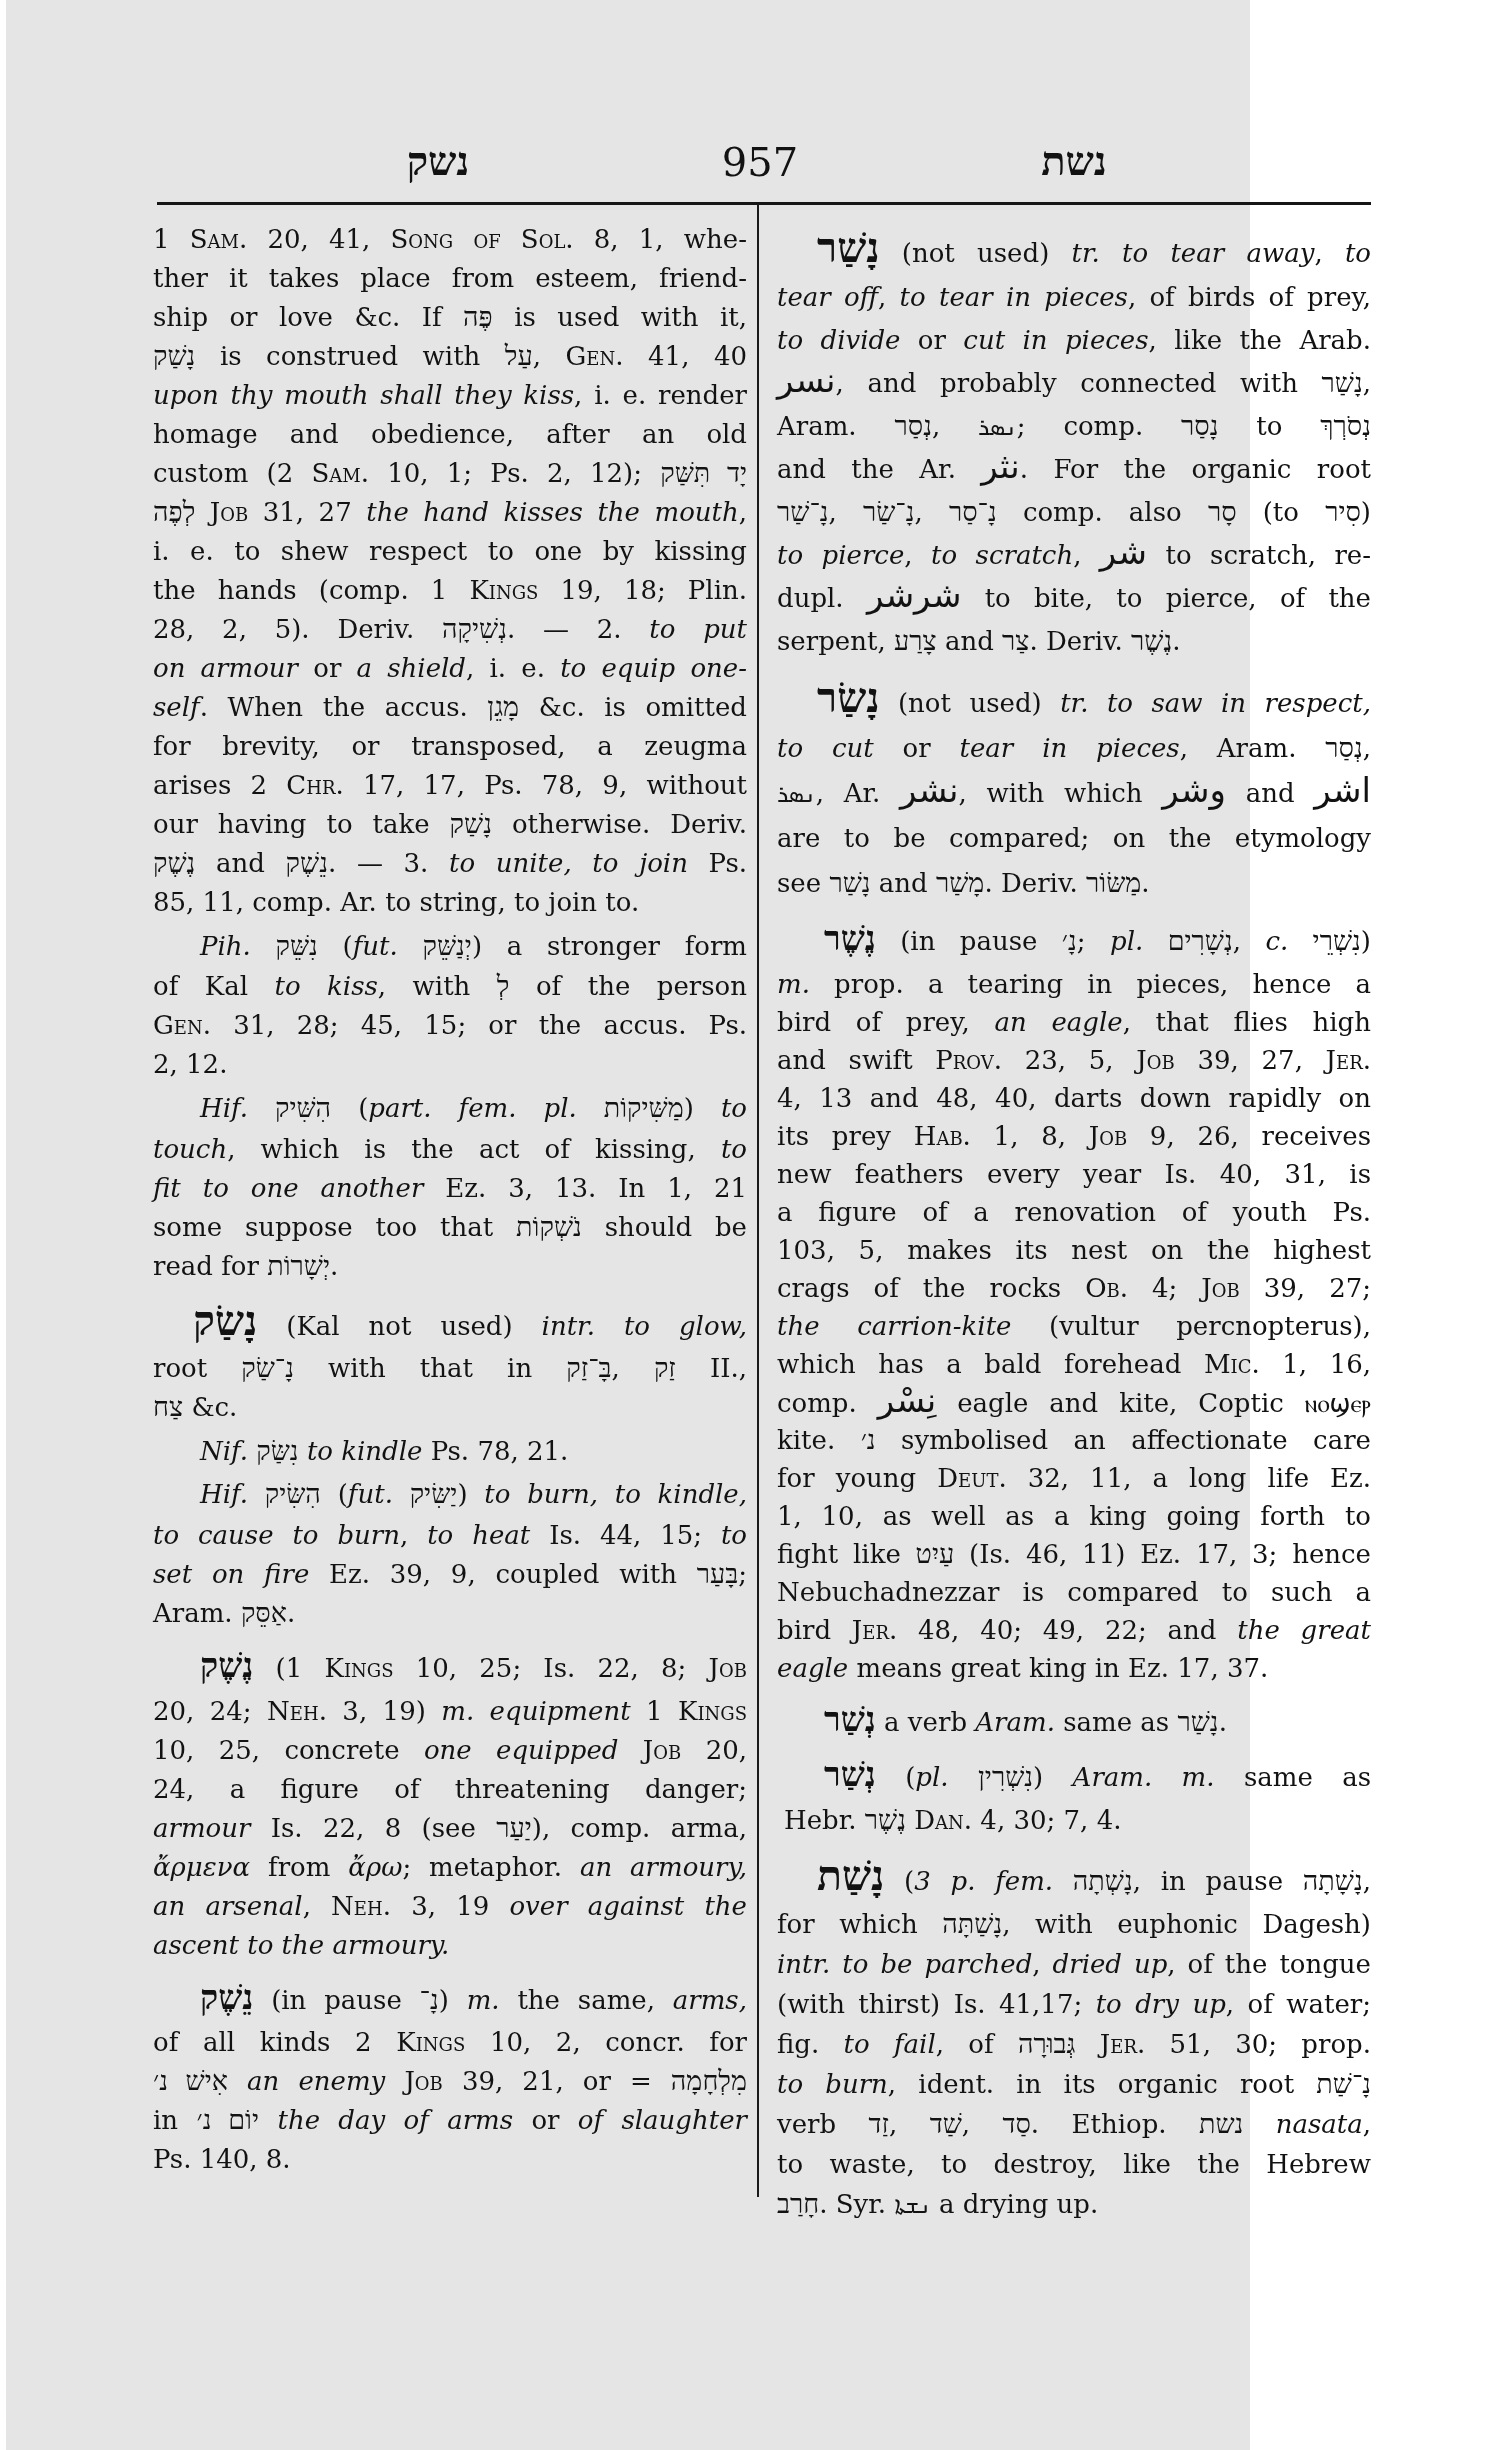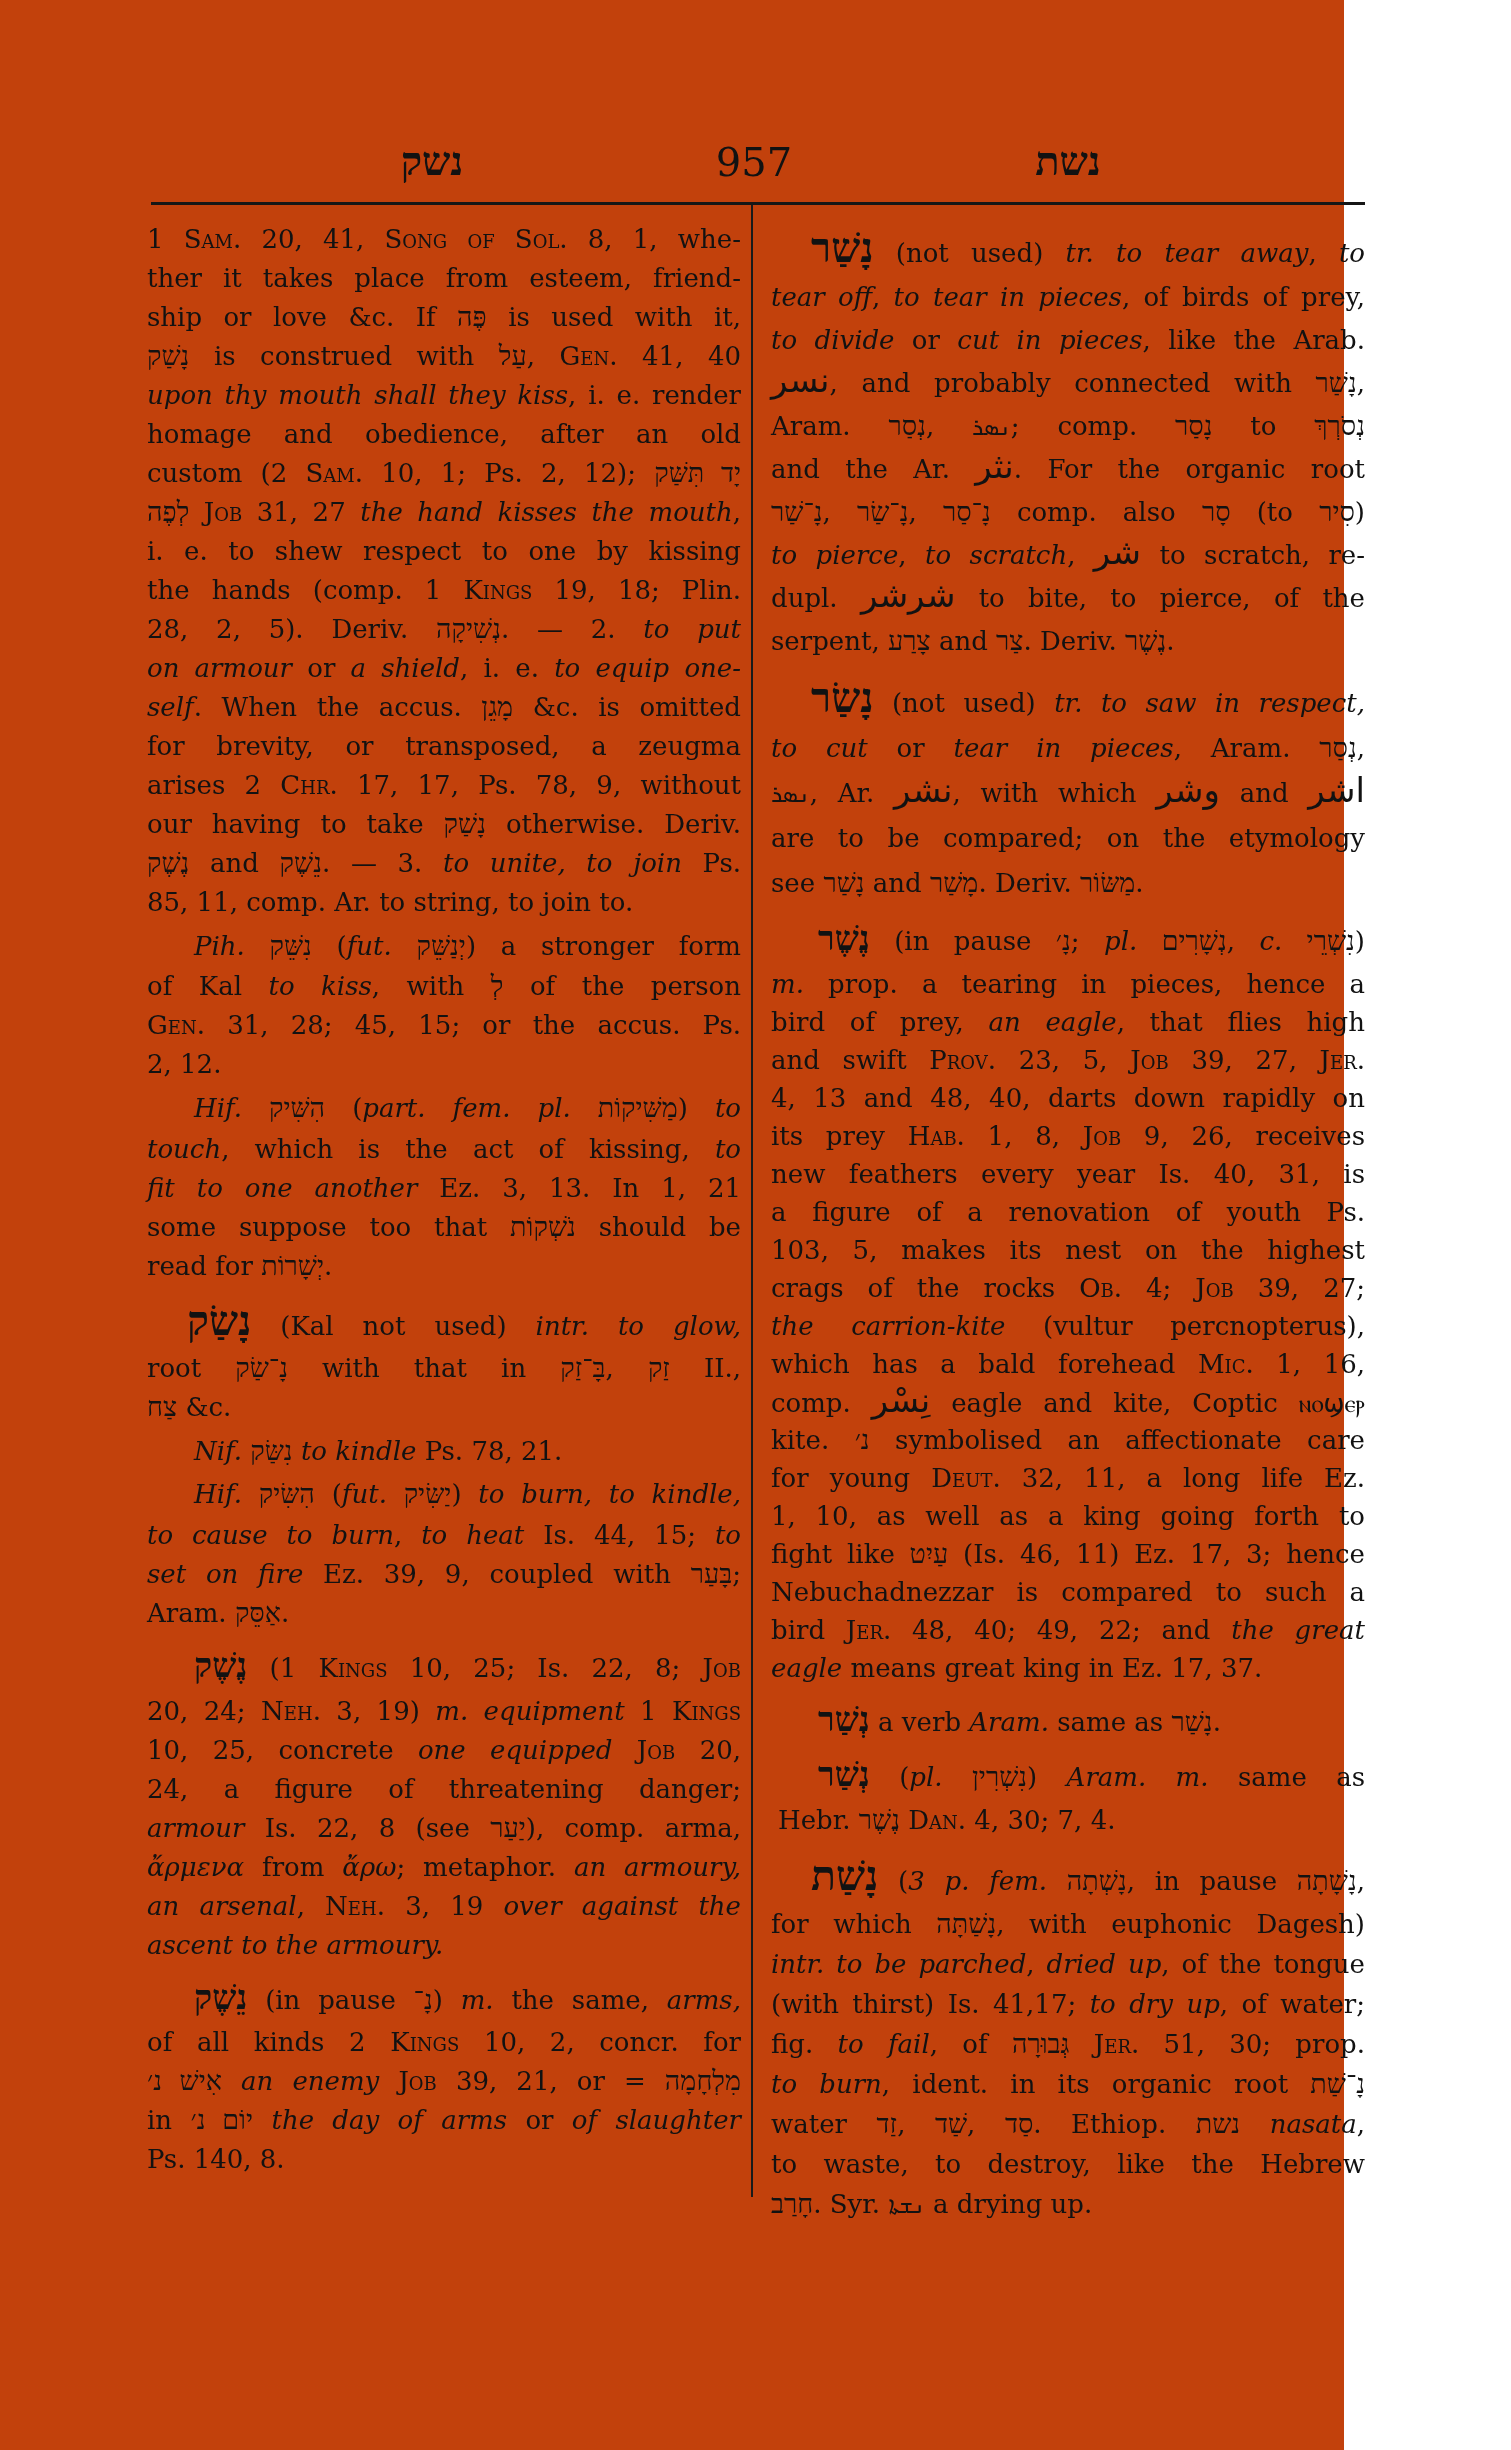--- a/index.html
+++ b/index.html
@@ -1,20 +1,20 @@
 <!DOCTYPE html>
 <html style="font-size:14.4px"><head>
 <meta charset="utf-8">
 <style>
   html, body { margin: 0; padding: 0; background: #ffffff; }
   body {
     width: 1512px; height: 2450px; position: relative; overflow: hidden;
     font-family: "DejaVu Serif", serif; color: #121212;
   }
-  .page { position: absolute; left: 0; top: 0; width: 1344px; height: 2450px; background: #c2410c; }
+  .page { position: absolute; left: 6px; top: 0; width: 1244px; height: 2450px; background: #e5e5e5; }
 
   
   .hdr { position: absolute; top: 135px; height: 54px; line-height: 54px; width: 216px; text-align: center; white-space: nowrap; }
   .hdr-left  { left: 324px; }
   .hdr-num   { left: 646px; font-family: "DejaVu Serif", serif; font-size: 40px; }
   .hdr-right { left: 960px; }
   .hdr-he { font-family: "Liberation Serif", "DejaVu Sans", serif; font-size: 40px; font-weight: bold; direction: rtl; unicode-bidi: isolate; }
   .rule { position: absolute; left: 151px; top: 202px; width: 1214px; height: 2.7px; background: #161616; }
   .divider { position: absolute; left: 751px; top: 205px; width: 1.8px; height: 1992px; background: #1a1a1a; }
 
@@ -148,18 +148,18 @@
       <div class="line cont end"><span class="s-i">eagle</span><span class="s-r"> means great king in Ez. 17, 37.</span></div>
       <div class="line noun end"><span class="s-hw2" dir="rtl">נְשַׁר</span><span class="s-r"> a verb </span><span class="s-i">Aram.</span><span class="s-r"> same as </span><span class="s-he" dir="rtl">נָשַׁר</span><span class="s-r">.</span></div>
       <div class="line noun"><span class="s-hw2" dir="rtl">נְשַׁר</span><span class="s-r"> (</span><span class="s-i">pl.</span><span class="s-r"> </span><span class="s-he" dir="rtl">נִשְׁרִין</span><span class="s-r">) </span><span class="s-i">Aram. m.</span><span class="s-r"> same as</span></div>
       <div class="line cont end"><span class="s-r">Hebr. </span><span class="s-he" dir="rtl">נֶשֶׁר</span><span class="s-r"> </span><span class="s-sc">Dan.</span><span class="s-r"> 4, 30; 7, 4.</span></div>
       <div class="line hw"><span class="s-hw" dir="rtl">נָשַׁת</span><span class="s-r"> (</span><span class="s-i">3 p. fem.</span><span class="s-r"> </span><span class="s-he" dir="rtl">נָשְׁתָה</span><span class="s-r">, in pause </span><span class="s-he" dir="rtl">נָשָׁתָה</span><span class="s-r">,</span></div>
       <div class="line cont"><span class="s-r">for which </span><span class="s-he" dir="rtl">נָשַׁתָּה</span><span class="s-r">, with euphonic Dagesh)</span></div>
       <div class="line cont"><span class="s-i">intr. to be parched</span><span class="s-r">, </span><span class="s-i">dried up</span><span class="s-r">, of the tongue</span></div>
       <div class="line cont"><span class="s-r">(with thirst) Is. 41,17; </span><span class="s-i">to dry up</span><span class="s-r">, of water;</span></div>
       <div class="line cont"><span class="s-r">fig. </span><span class="s-i">to fail</span><span class="s-r">, of </span><span class="s-he" dir="rtl">גְּבוּרָה</span><span class="s-r"> </span><span class="s-sc">Jer.</span><span class="s-r"> 51, 30; prop.</span></div>
       <div class="line cont"><span class="s-i">to burn</span><span class="s-r">, ident. in its organic root </span><span class="s-he" dir="rtl">נָ־שַׁת</span></div>
-      <div class="line cont"><span class="s-r">water </span><span class="s-he" dir="rtl">זַד</span><span class="s-r">, </span><span class="s-he" dir="rtl">שַׁד</span><span class="s-r">, </span><span class="s-he" dir="rtl">סַד</span><span class="s-r">.  Ethiop. </span><span class="s-he" dir="rtl">נשת</span><span class="s-r"> </span><span class="s-i">nasata</span><span class="s-r">,</span></div>
+      <div class="line cont"><span class="s-r">verb </span><span class="s-he" dir="rtl">זַד</span><span class="s-r">, </span><span class="s-he" dir="rtl">שַׁד</span><span class="s-r">, </span><span class="s-he" dir="rtl">סַד</span><span class="s-r">.  Ethiop. </span><span class="s-he" dir="rtl">נשת</span><span class="s-r"> </span><span class="s-i">nasata</span><span class="s-r">,</span></div>
       <div class="line cont"><span class="s-r">to waste, to destroy, like the Hebrew</span></div>
       <div class="line cont end"><span class="s-he" dir="rtl">חָרַב</span><span class="s-r">.  Syr. </span><span class="s-sy" dir="rtl">ܢܫܬܐ</span><span class="s-r"> a drying up.</span></div>
     </div>
 </div>
 
 
 </body></html>

